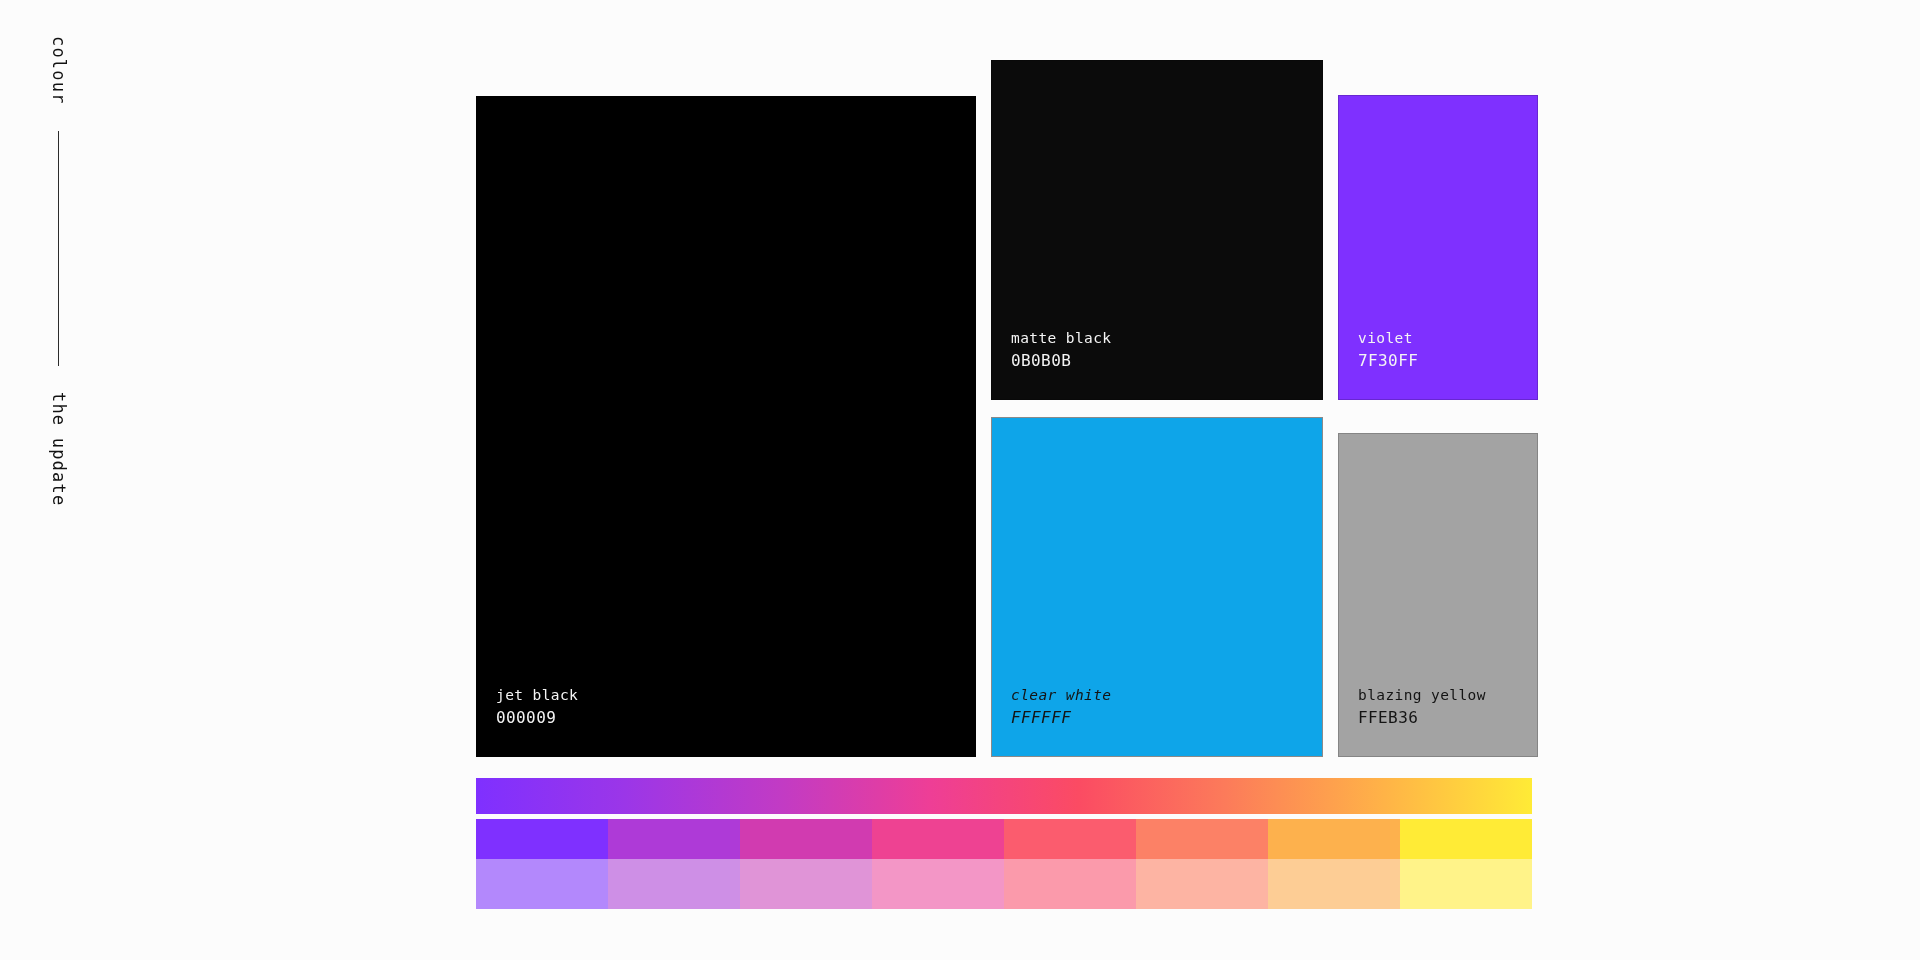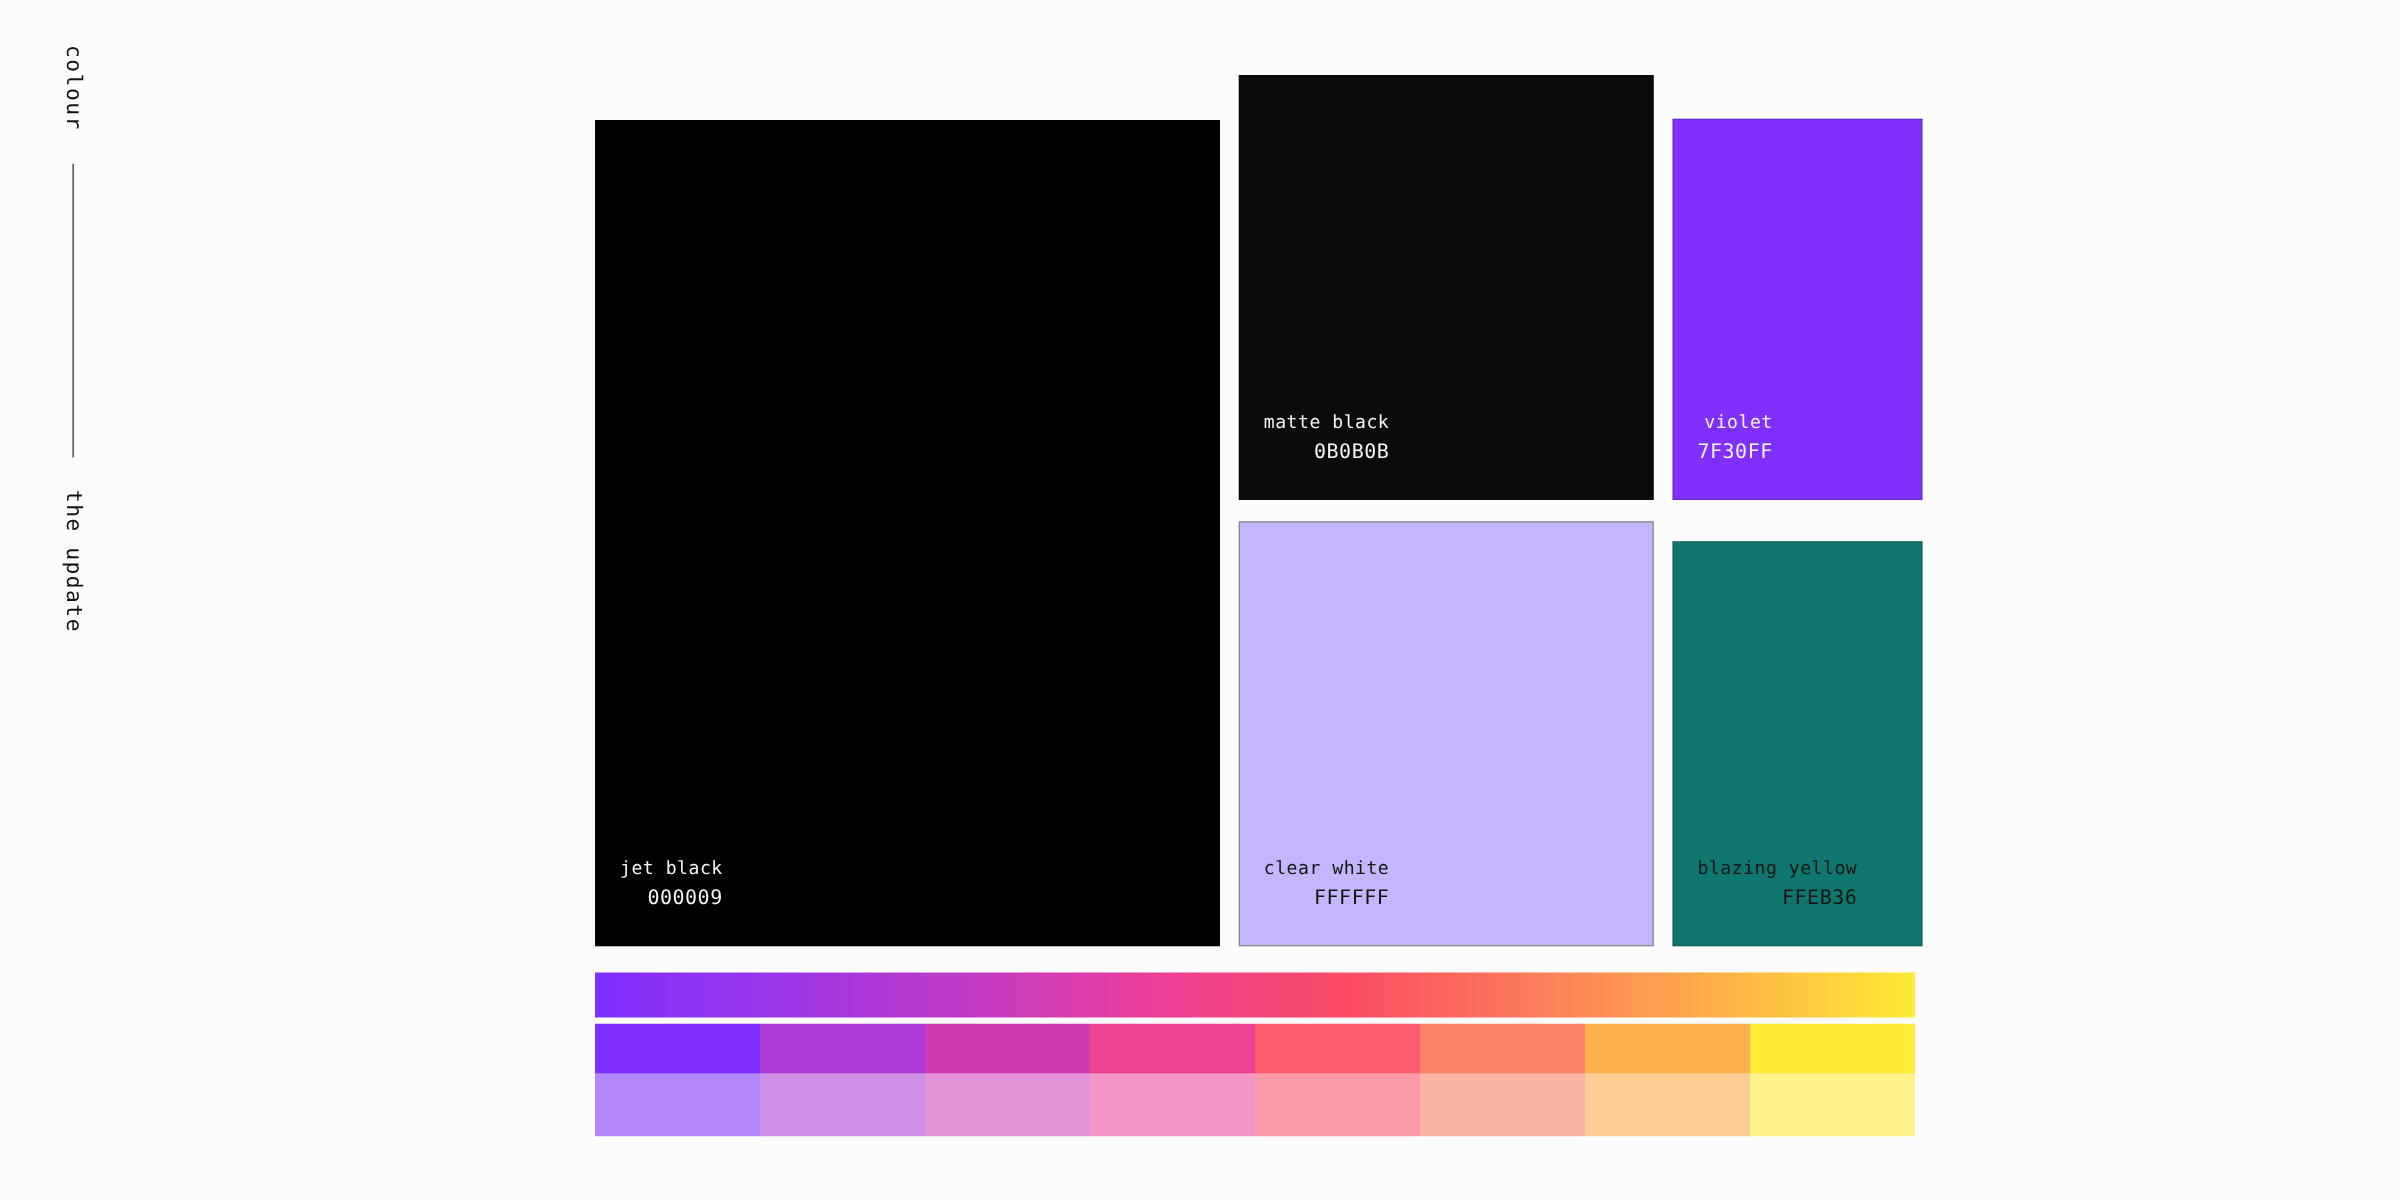--- a/index.html
+++ b/index.html
@@ -67,21 +67,20 @@
     display: grid;
     grid-template-columns: 500px 332px 200px;
     grid-template-rows: 340px 340px;
     gap: 17px 15px;
   }
 
   .card {
     position: relative;
     overflow: hidden;
     border: 1px solid rgba(0,0,0,0.18);
-    text-align: right;
   }
 
   .card.hero {
     grid-column: 1 / 2;
     grid-row: 1 / 3;
   }
 
   .card.white {
     border: 1px solid #8a8a8a;
   }
@@ -167,28 +166,28 @@
       </div>
     </div>
 
     <div class="card on-dark" id="card-2" style="background: rgb(127, 48, 255); margin-top: 35px;">
       <div class="card-meta">
         <span class="card-name">violet</span>
         <span class="card-hex">7F30FF</span>
       </div>
     </div>
 
-    <div class="card white on-light" id="card-3" style="background: #c4b5fd;">
+    <div class="card white on-light" id="card-3" style="background: #0ea5e9; font-style: italic;">
       <div class="card-meta">
         <span class="card-name">clear white</span>
         <span class="card-hex">FFFFFF</span>
       </div>
     </div>
 
-    <div class="card on-light" id="card-4" style="background: #0f766e; margin-top: 16px;">
+    <div class="card on-light" id="card-4" style="background: #a3a3a3; margin-top: 16px;">
       <div class="card-meta">
         <span class="card-name">blazing yellow</span>
         <span class="card-hex">FFEB36</span>
       </div>
     </div>
 
   </div>
 
   <div class="ramp">
     <div class="ramp-gradient" id="ramp-gradient" style="background-image: linear-gradient(90deg, rgb(127, 48, 255) 0%, rgb(155, 54, 232) 14%, rgb(194, 59, 196) 29%, rgb(238, 62, 150) 43%, rgb(251, 75, 99) 57%, rgb(252, 123, 90) 71%, rgb(255, 179, 71) 86%, rgb(255, 235, 54) 100%);"></div>

